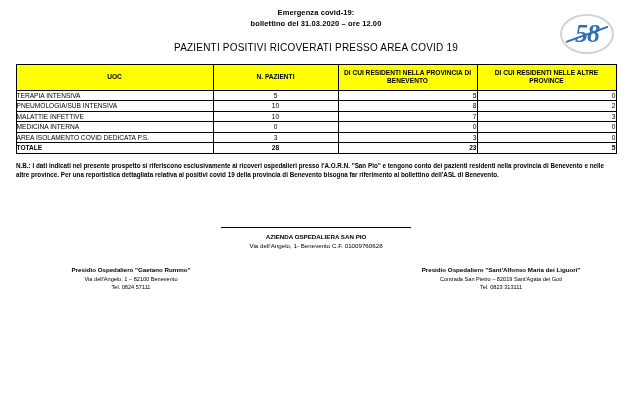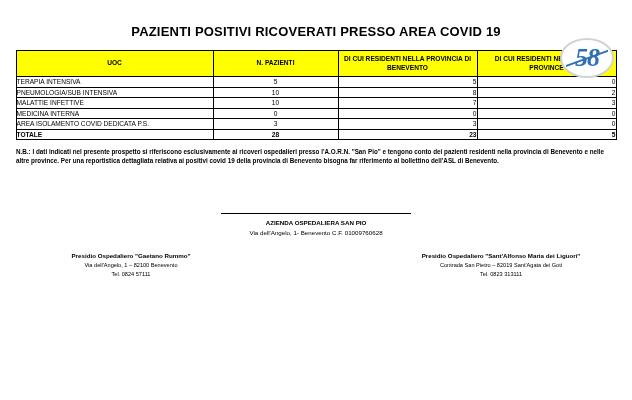--- a/index.html
+++ b/index.html
@@ -78,23 +78,23 @@
     position: absolute;
     left: -4px;
     top: 13px;
     width: 52px;
     height: 2px;
     background: #2f6fb5;
     transform: rotate(-20deg);
   }
   .title {
     text-align: center;
-    font-size: 13px;
-    font-weight: bold;
-    margin-top: 24px;
+    font-size: 10px;
+    font-weight: normal;
+    margin-top: 12px;
     letter-spacing: 0.2px;
   }
   table.main {
     border-collapse: collapse;
     margin: 11px auto 0 auto;
     width: 600px;
     table-layout: fixed;
   }
   table.main th, table.main td {
     border: 1px solid #000000;
@@ -177,20 +177,24 @@
   .col-uoc { width: 197px; }
   .col-pz { width: 125px; }
   .col-bn { width: 139px; }
   .col-altre { width: 139px; }
 </style>
 </head>
 <body>
 
 <div class="page">
 
+  <div class="header-block">
+    <div>Emergenza covid-19:</div>
+    <div>bollettino del 31.03.2020 – ore 12.00</div>
+  </div>
 
   <div class="logo">
     <div class="oval"></div>
     <div class="num">58</div>
     <div class="slash"></div>
   </div>
 
   <div class="title">PAZIENTI POSITIVI RICOVERATI PRESSO AREA COVID 19</div>
 
   <table class="main">

